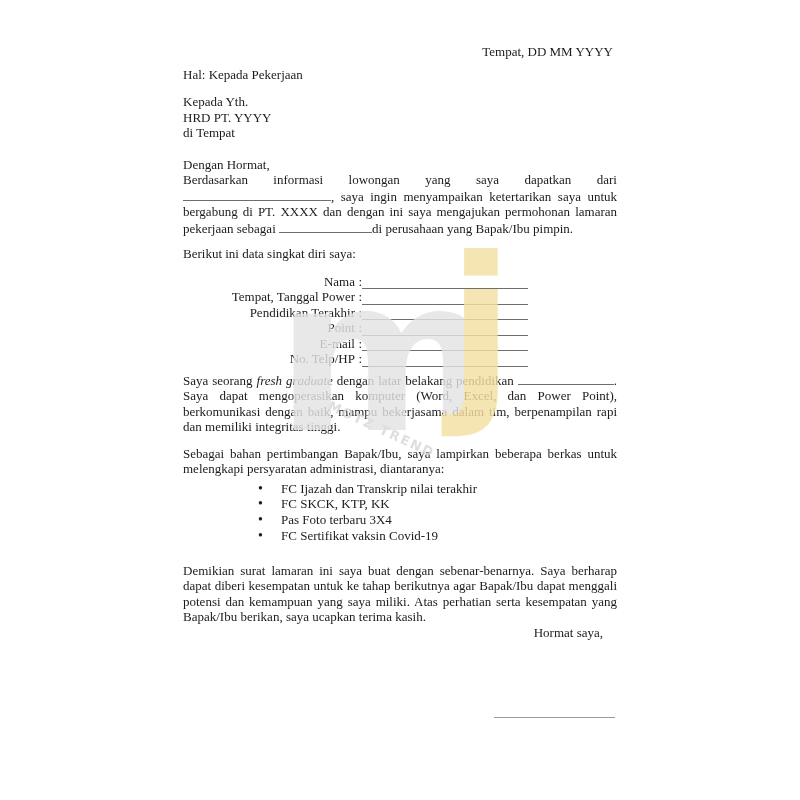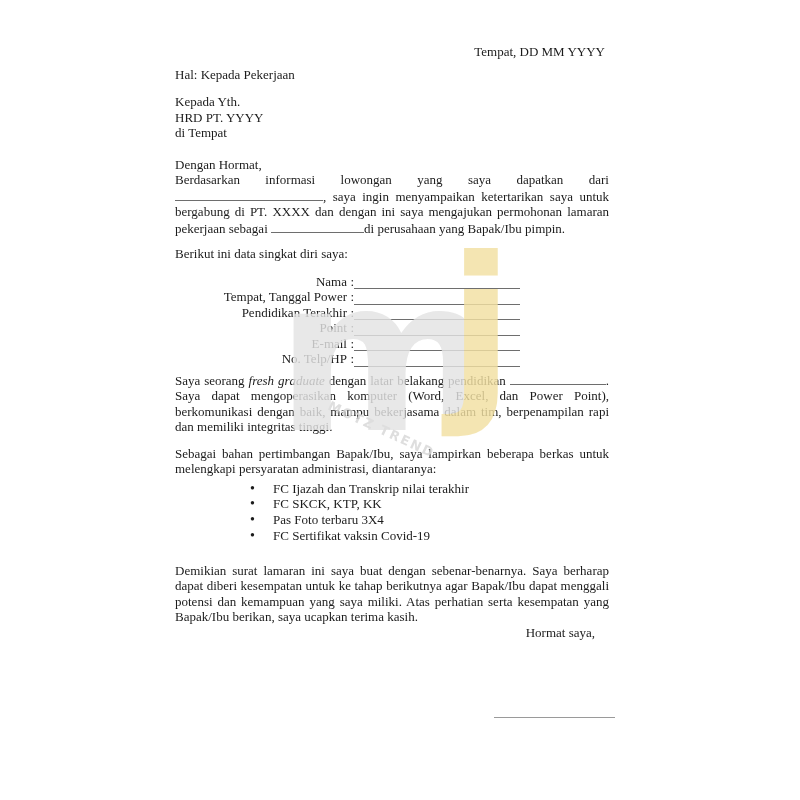--- a/index.html
+++ b/index.html
@@ -1,21 +1,21 @@
 <!DOCTYPE html>
 <html><head>
 <meta charset="utf-8">
 <style>
   html,body{margin:0;padding:0;background:#fff;}
   .page{
     position:relative;width:800px;height:800px;background:#ffffff;
     font-family:"Liberation Serif", serif;font-size:13px;line-height:15.5px;
     color:#1b1b1b;overflow:hidden;
   }
-  .col{position:absolute;left:175px;top:44px;width:434px;}
+  .col{position:absolute;left:183px;top:44px;width:434px;}
   .right{text-align:right;}
   .date{padding-right:4px;}
   .subject{margin-top:7px;}
   .recipient{margin-top:12px;}
   .salutation{margin-top:16px;}
   p{margin:0;}
   .just{text-align:justify;}
   .p-open{margin-top:0;}
   .data-intro{margin-top:10px;}
   .data-table{margin-top:12px;padding-left:39px;text-align:right;}

